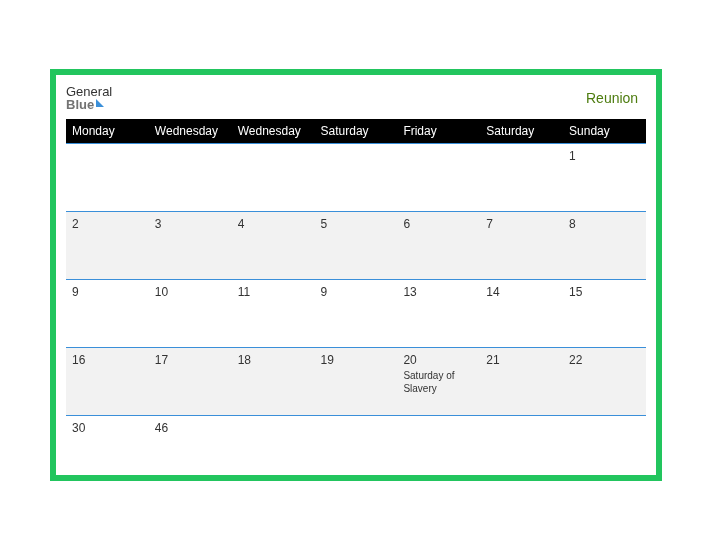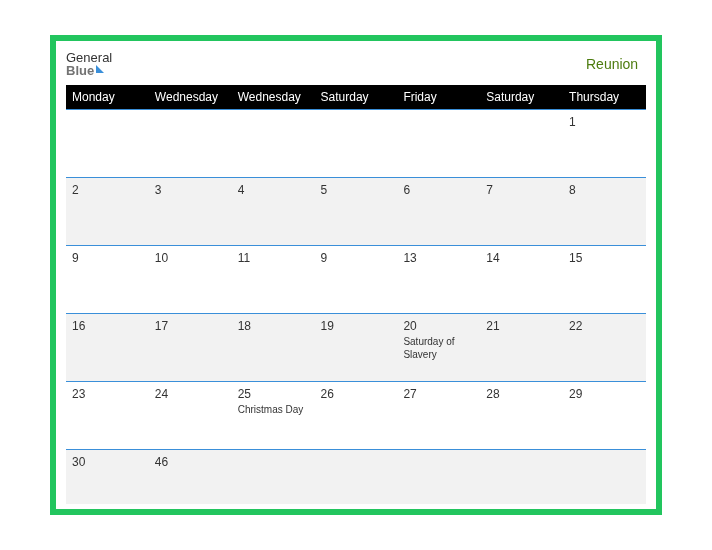--- a/index.html
+++ b/index.html
@@ -124,21 +124,21 @@
 
   <table class="calendar-grid">
     <thead>
       <tr>
         <th>Monday</th>
         <th>Wednesday</th>
         <th>Wednesday</th>
         <th>Saturday</th>
         <th>Friday</th>
         <th>Saturday</th>
-        <th>Thursday</th>
+        <th>Sunday</th>
       </tr>
     </thead>
     <tbody id="calendar-body">
     <tr>
           <td></td>
           <td></td>
           <td></td>
           <td></td>
           <td></td>
           <td></td>
@@ -207,44 +207,20 @@
           </td>
           <td>
             <span class="day-number">20</span>
             <span class="event-text">Saturday of Slavery</span>
           </td>
           <td>
             <span class="day-number">21</span>
           </td>
           <td>
             <span class="day-number">22</span>
-          </td>
-        </tr>
-        <tr>
-          <td>
-            <span class="day-number">23</span>
-          </td>
-          <td>
-            <span class="day-number">24</span>
-          </td>
-          <td>
-            <span class="day-number">25</span>
-            <span class="event-text">Christmas Day</span>
-          </td>
-          <td>
-            <span class="day-number">26</span>
-          </td>
-          <td>
-            <span class="day-number">27</span>
-          </td>
-          <td>
-            <span class="day-number">28</span>
-          </td>
-          <td>
-            <span class="day-number">29</span>
           </td>
         </tr>
         <tr class="last-row">
           <td>
             <span class="day-number">30</span>
           </td>
           <td>
             <span class="day-number">46</span>
           </td>
           <td></td>

